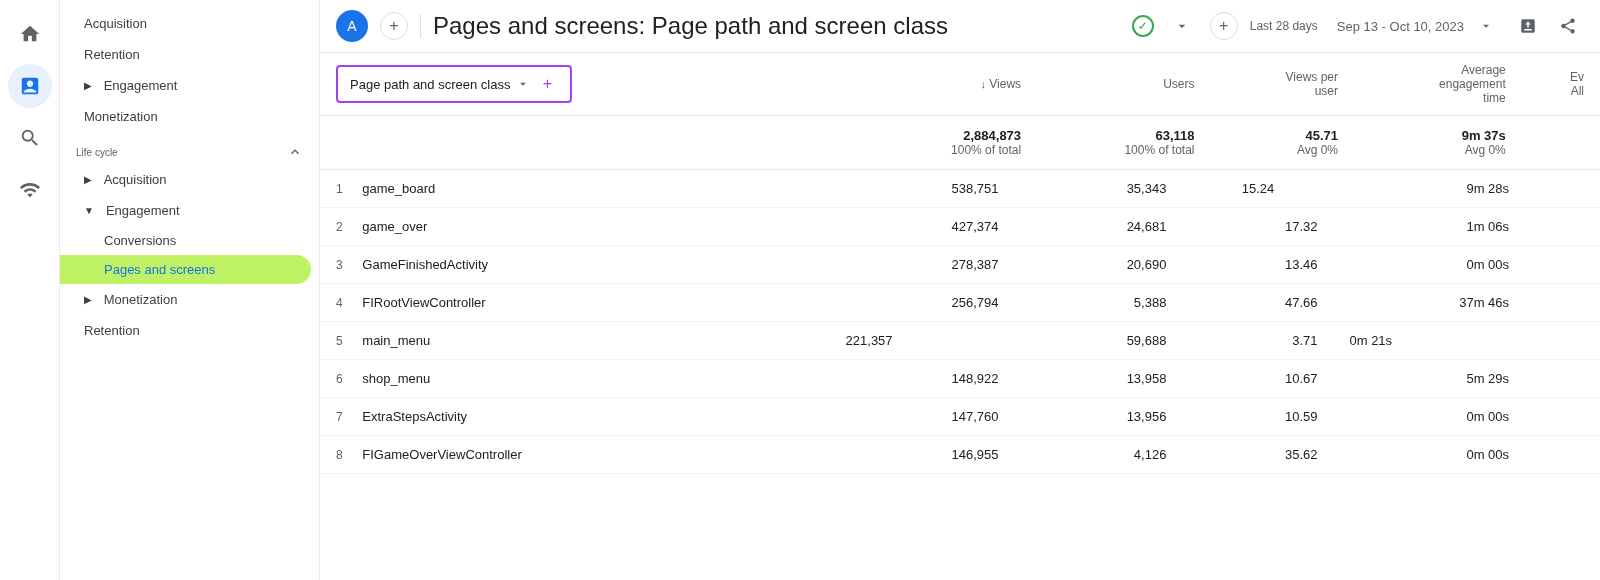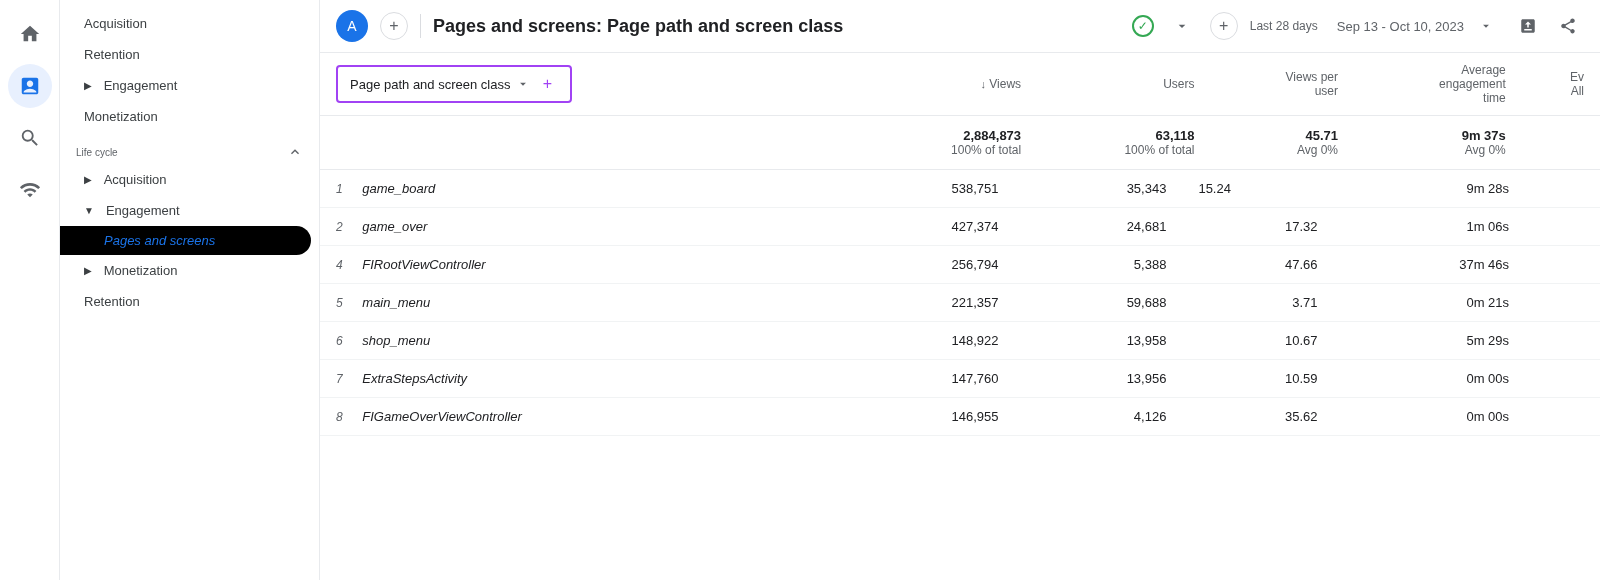--- a/index.html
+++ b/index.html
@@ -68,21 +68,21 @@
     .sidebar-section-label svg { width: 16px; height: 16px; }
 
     .sidebar-sub-item {
       padding: 7px 16px 7px 44px;
       cursor: pointer;
       color: #3c4043;
       font-size: 13px;
       border-radius: 0 24px 24px 0;
       margin-right: 8px;
     }
-    .sidebar-sub-item.active { background: #000000; color: #1a73e8; font-weight: 500; font-style: italic; }
+    .sidebar-sub-item.active { background: #bef264; color: #1a73e8; font-weight: 500; }
 
     
     .main {
       flex: 1;
       display: flex;
       flex-direction: column;
       overflow: hidden;
     }
 
     
@@ -119,23 +119,23 @@
       cursor: pointer;
       color: #5f6368;
       font-size: 16px;
     }
     .topbar-divider {
       width: 1px;
       height: 24px;
       background: #dadce0;
     }
     .topbar-title {
-      font-size: 18px;
+      font-size: 24px;
       color: #202124;
-      font-weight: 700;
+      font-weight: 400;
       flex: 1;
     }
     .topbar-right {
       display: flex;
       align-items: center;
       gap: 8px;
       color: #5f6368;
       font-size: 13px;
     }
     .date-selector {
@@ -195,21 +195,21 @@
     }
     tbody tr {
       border-bottom: 1px solid #f1f3f4;
     }
     tbody td {
       padding: 11px 16px;
       text-align: right;
       font-size: 13px;
       color: #202124;
     }
-    tbody td:first-child { text-align: left; font-style: italic; }
+    tbody td:first-child { text-align: left; }
     .totals-row td {
       font-weight: 500;
       text-align: right;
       padding: 12px 16px;
       border-bottom: 1px solid #e8eaed;
     }
     .totals-row td:first-child { text-align: left; }
     .sub-label {
       font-size: 12px;
       color: #5f6368;
@@ -294,20 +294,23 @@
   <div class="sidebar-item">
     <span class="arrow">▶</span>
     <span>Acquisition</span>
   </div>
 
   <div class="sidebar-item section-header">
     <span class="arrow">▼</span>
     <span>Engagement</span>
   </div>
 
+  <div class="sidebar-sub-item">
+    <span>Conversions</span>
+  </div>
   <div class="sidebar-sub-item active">
     <span>Pages and screens</span>
   </div>
 
   <div class="sidebar-item">
     <span class="arrow">▶</span>
     <span>Monetization</span>
   </div>
 
   <div class="sidebar-item">
@@ -401,55 +404,66 @@
     <div id="data-rows-container">
         <table style="width: 100%; border-collapse: collapse;">
           <tbody>
             <tr style="border-bottom: 1px solid rgb(241, 243, 244);">
     <td style="padding:11px 16px;text-align:left;">
       <span style="color:#5f6368;font-size:12px;margin-right:16px;">1</span>
       <span>game_board</span>
     </td>
     <td style="padding:11px 16px;text-align:right;">538,751</td>
     <td style="padding:11px 16px;text-align:right;">35,343</td>
-    <td style="padding:11px 16px;text-align:left;">15.24</td>
+    <td style="padding:11px 16px;text-align:center;">15.24</td>
     <td style="padding:11px 16px;text-align:right;">9m 28s</td>
     <td style="padding:11px 16px;text-align:right;"></td>
   </tr>
             <tr style="border-bottom: 1px solid rgb(241, 243, 244);">
     <td style="padding:11px 16px;text-align:left;">
       <span style="color:#5f6368;font-size:12px;margin-right:16px;">2</span>
       <span>game_over</span>
     </td>
     <td style="padding:11px 16px;text-align:right;">427,374</td>
     <td style="padding:11px 16px;text-align:right;">24,681</td>
     <td style="padding:11px 16px;text-align:right;">17.32</td>
     <td style="padding:11px 16px;text-align:right;">1m 06s</td>
     <td style="padding:11px 16px;text-align:right;"></td>
   </tr>
             <tr style="border-bottom: 1px solid rgb(241, 243, 244);">
     <td style="padding:11px 16px;text-align:left;">
+      <span style="color:#5f6368;font-size:12px;margin-right:16px;">3</span>
+      <span>GameFinishedActivity</span>
+    </td>
+    <td style="padding:11px 16px;text-align:right;">278,387</td>
+    <td style="padding:11px 16px;text-align:right;">20,690</td>
+    <td style="padding:11px 16px;text-align:right;">13.46</td>
+    <td style="padding:11px 16px;text-align:right;">0m 00s</td>
+    <td style="padding:11px 16px;text-align:right;"></td>
+  </tr>
+            <tr style="border-bottom: 1px solid rgb(241, 243, 244);">
+    <td style="padding:11px 16px;text-align:left;">
       <span style="color:#5f6368;font-size:12px;margin-right:16px;">4</span>
       <span>FIRootViewController</span>
     </td>
     <td style="padding:11px 16px;text-align:right;">256,794</td>
     <td style="padding:11px 16px;text-align:right;">5,388</td>
     <td style="padding:11px 16px;text-align:right;">47.66</td>
     <td style="padding:11px 16px;text-align:right;">37m 46s</td>
     <td style="padding:11px 16px;text-align:right;"></td>
   </tr>
             <tr style="border-bottom: 1px solid rgb(241, 243, 244);">
     <td style="padding:11px 16px;text-align:left;">
       <span style="color:#5f6368;font-size:12px;margin-right:16px;">5</span>
       <span>main_menu</span>
     </td>
-    <td style="padding:11px 16px;text-align:right;">221,357</td>
+    <td style="padding:11px 16px;text-align:left;">221,357</td>
     <td style="padding:11px 16px;text-align:right;">59,688</td>
     <td style="padding:11px 16px;text-align:right;">3.71</td>
-    <td style="padding:11px 16px;text-align:right;">0m 21s</td>
+    <td style="padding:11px 16px;text-align:left;">0m 21s</td>
     <td style="padding:11px 16px;text-align:right;"></td>
   </tr>
             <tr style="border-bottom: 1px solid rgb(241, 243, 244);">
     <td style="padding:11px 16px;text-align:left;">
       <span style="color:#5f6368;font-size:12px;margin-right:16px;">6</span>
       <span>shop_menu</span>
     </td>
     <td style="padding:11px 16px;text-align:right;">148,922</td>
     <td style="padding:11px 16px;text-align:right;">13,958</td>
     <td style="padding:11px 16px;text-align:right;">10.67</td>

